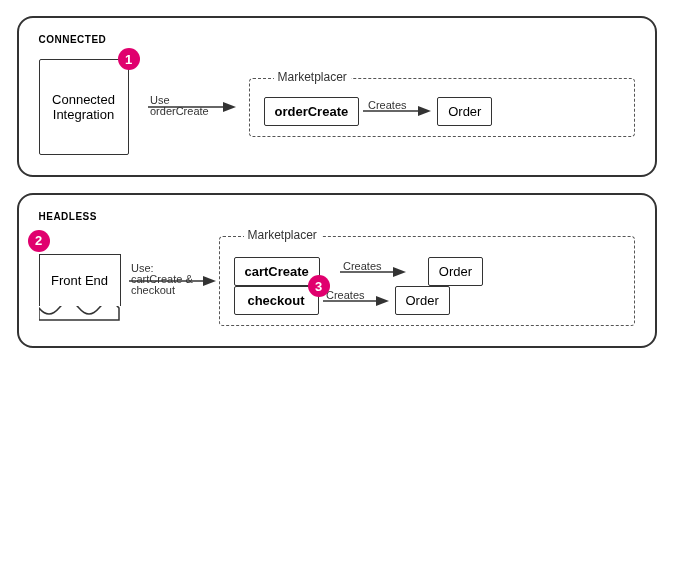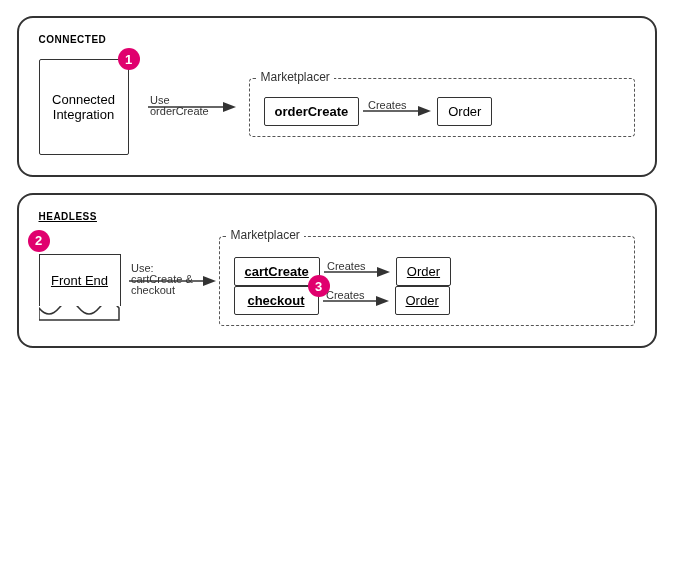--- a/index.html
+++ b/index.html
@@ -35,21 +35,21 @@
     .dashed-box {
       border: 1.5px dashed #555;
       border-radius: 4px;
       padding: 10px 14px;
       position: relative;
     }
 
     .dashed-box-label {
       position: absolute;
       top: -9px;
-      left: 7px;
+      left: 24px;
       background: #fff;
       padding: 0 4px;
       font-size: 12px;
       color: #333;
     }
 
     .solid-box {
       border: 1.5px solid #333;
       border-radius: 2px;
       padding: 6px 10px;
@@ -132,21 +132,21 @@
           <polygon points="55,5 68,10 55,15" fill="#333"></polygon>
         </svg>
         <div class="solid-box" style="min-width:55px;">
           <span>Order</span>
         </div>
       </div>
     </div>
   </div>
 </div>
 
-<div class="diagram-container" style="text-decoration:underline;">
+<div class="diagram-container" style="">
   <div class="section-title">HEADLESS</div>
   <div class="headless-layout">
 
     <div style="position:relative;margin-right:8px;flex-shrink:0;">
       <div class="badge" style="top:-11px; left:-11px;">2</div>
 
       <div style="position:relative;width:82px;">
         <div style="border:1.5px solid #333; border-bottom:none; width:82px; height:52px; display:flex;align-items:center;justify-content:center;background:#fff;margin-top:13px;">
           <span>Front End</span>
         </div>
@@ -163,21 +163,21 @@
         <text x="2" y="16" font-size="11" fill="#333" font-family="Arial">Use:</text>
         <text x="2" y="27" font-size="11" fill="#333" font-family="Arial">cartCreate &amp;</text>
         <text x="2" y="38" font-size="11" fill="#333" font-family="Arial">checkout</text>
         <polygon points="74,20 87,25 74,30" fill="#333"></polygon>
       </svg>
     </div>
 
     <div class="dashed-box" style="flex:1;">
       <span class="dashed-box-label">Marketplacer</span>
 
-      <div style="display:flex;align-items:center;gap:4px;margin-top:10px;">
+      <div style="display:flex;align-items:center;gap:20px;margin-top:10px;">
         <div class="solid-box bold-box" style="min-width:85px;">
           <span>cartCreate</span>
         </div>
         <svg width="68" height="20">
           <line x1="0" y1="10" x2="53" y2="10" stroke="#333" stroke-width="1.5"></line>
           <text x="3" y="8" font-size="11" fill="#333" font-family="Arial">Creates</text>
           <polygon points="53,5 66,10 53,15" fill="#333"></polygon>
         </svg>
         <div class="solid-box" style="min-width:50px;">
           <span>Order</span>

